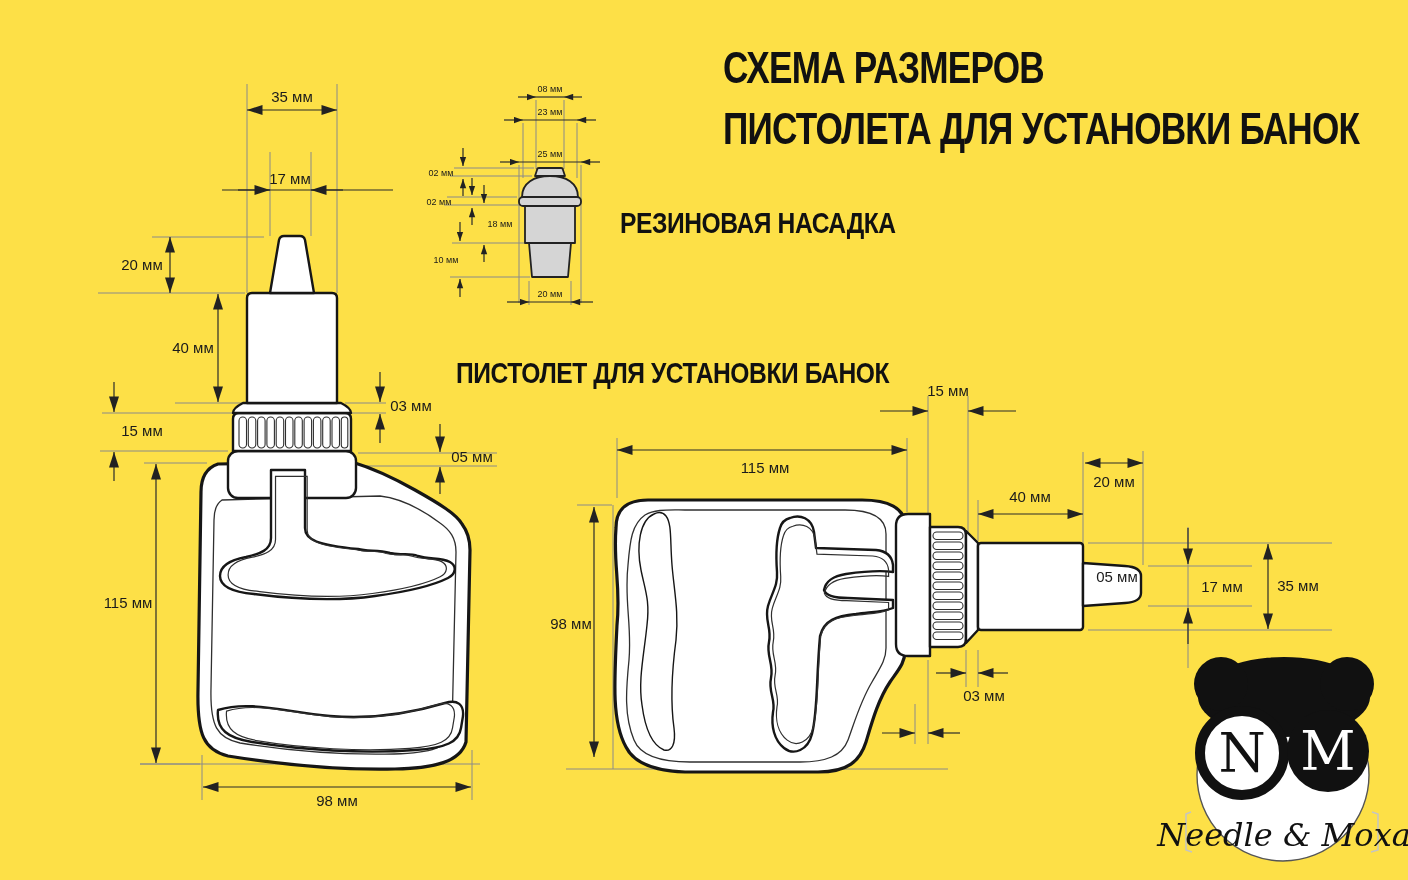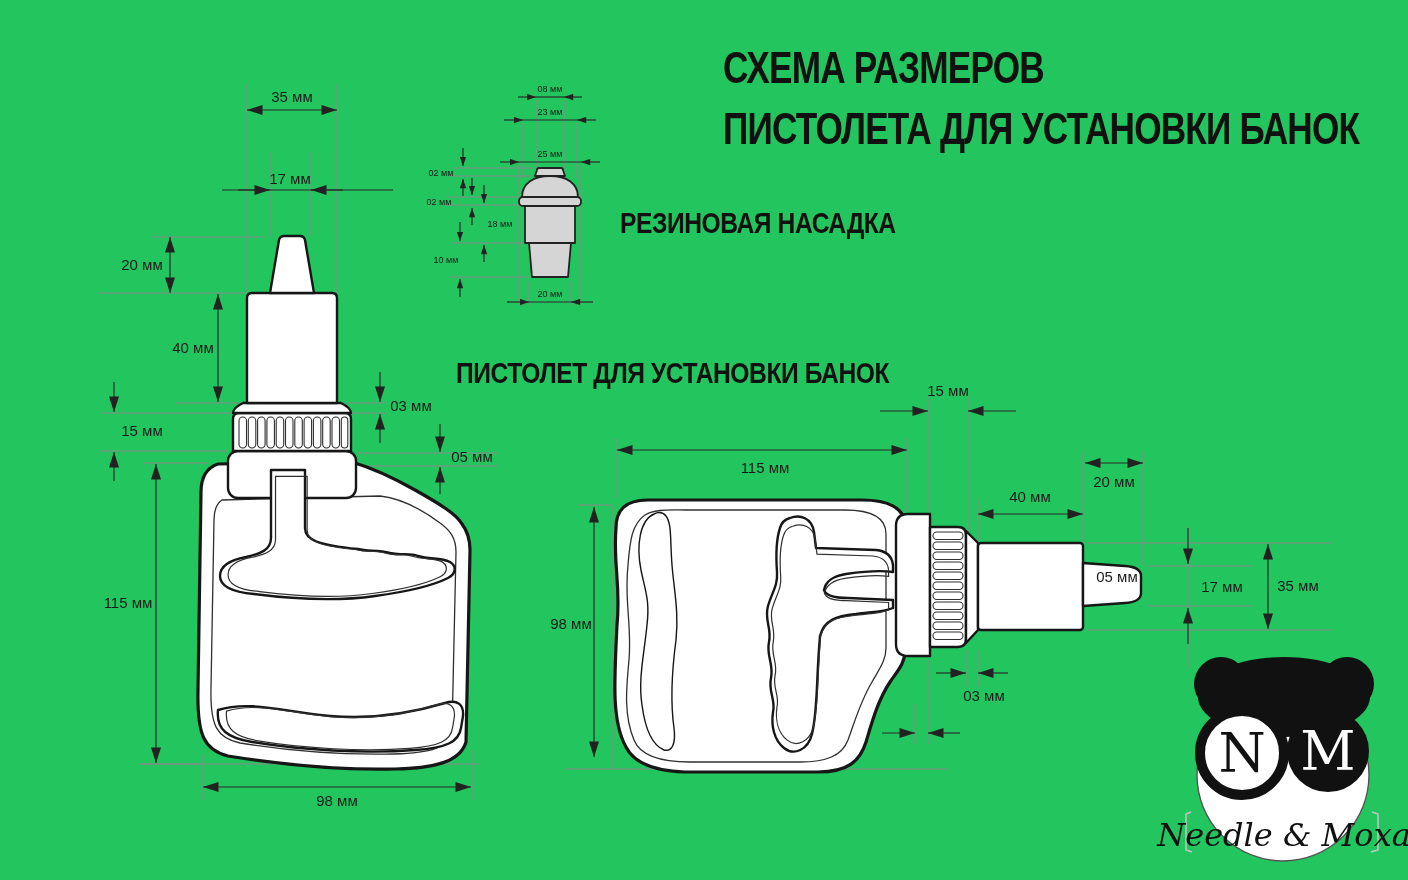--- a/index.html
+++ b/index.html
@@ -1,16 +1,16 @@
 <!DOCTYPE html>
 <html><head>
 <meta charset="utf-8">
 <style>
   html,body{margin:0;padding:0;background:#fff;}
-  #canvas{position:relative;width:1408px;height:880px;background:#22c55e;overflow:hidden;
+  #canvas{position:relative;width:1408px;height:880px;background:#fde047;overflow:hidden;
           font-family:"Liberation Sans",sans-serif;}
   #canvas svg{position:absolute;left:0;top:0;}
   .ttl{position:absolute;color:#111;font-weight:700;transform-origin:left top;white-space:nowrap;}
   #main-title{left:723px;top:38px;font-size:44px;line-height:1.38;letter-spacing:-1px;transform:scaleX(0.80);}
   #nozzle-label{left:620px;top:206px;font-size:30px;letter-spacing:-0.5px;transform:scaleX(0.82);}
   #gun-label{left:456px;top:356px;font-size:30px;letter-spacing:-0.5px;transform:scaleX(0.82);}
   .ext{stroke:#8a8a8a;stroke-width:1;fill:none;}
   .dim{stroke:#2a2a2a;stroke-width:1.2;fill:none;}
   .out{stroke:#161616;stroke-width:3.2;fill:#fff;stroke-linejoin:round;stroke-linecap:round;}
   .prt{stroke:#161616;stroke-width:2.4;fill:#fff;stroke-linejoin:round;}

